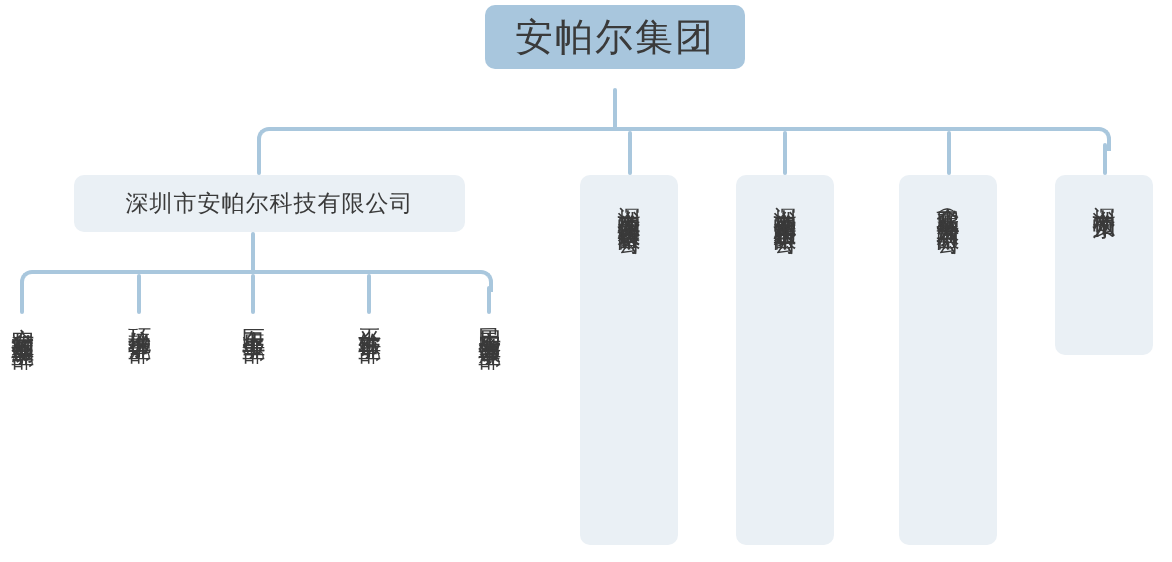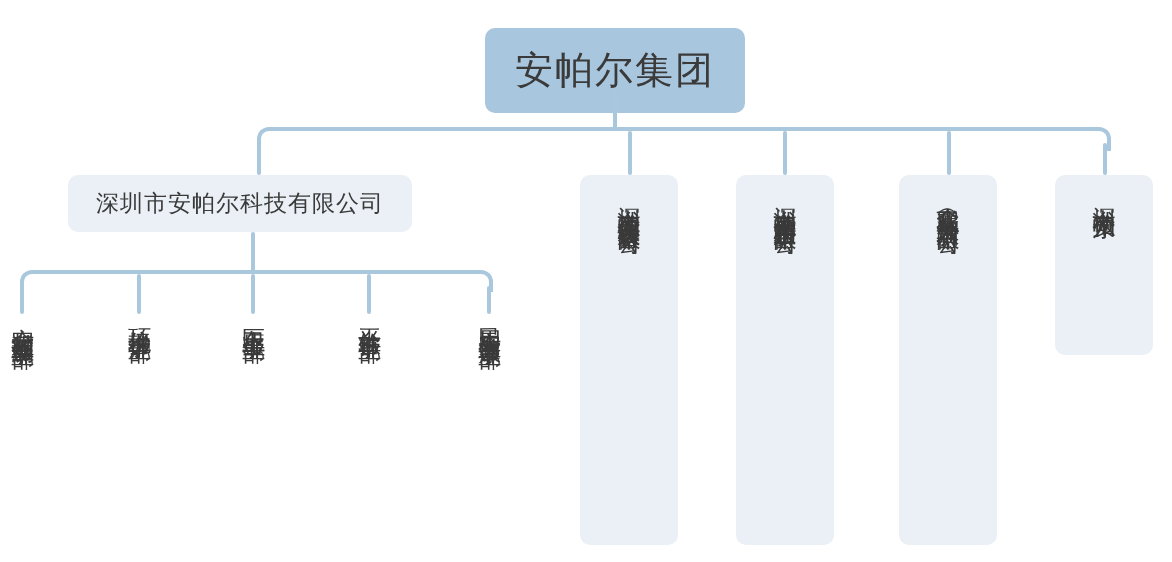--- a/index.html
+++ b/index.html
@@ -59,37 +59,37 @@
     color:#3a3a3a;
     line-height:1.05;
     white-space:nowrap;
   }
 </style>
 </head>
 <body>
 
 <div id="chart">
 
-  <div class="node node-root" style="left:485px;top:5px;width:260px;height:85px;margin-top:23px;">安帕尔集团</div>
+  <div class="node node-root" style="left:485px;top:5px;width:260px;height:64px;">安帕尔集团</div>
 
   <div class="conn-v" style="left:613px;top:88px;height:41px;"></div>
 
   <div class="elbow elbow-tl" style="left:257px;top:127px;width:20px;height:20px;"></div>
 
   <div class="elbow elbow-tr" style="left:1087px;top:127px;width:20px;height:20px;"></div>
 
   <div class="conn-h" style="left:275px;top:127px;width:814px;"></div>
 
   <div class="conn-v" style="left:257px;top:143px;height:32px;"></div>
   <div class="conn-v" style="left:628px;top:131px;height:44px;"></div>
   <div class="conn-v" style="left:783px;top:131px;height:44px;"></div>
   <div class="conn-v" style="left:947px;top:131px;height:44px;"></div>
   <div class="conn-v" style="left:1103px;top:143px;height:32px;"></div>
 
-  <div class="node node-sub" style="left:68px;top:175px;width:344px;height:57px;">深圳市安帕尔科技有限公司</div>
+  <div class="node node-sub" style="left:74px;top:175px;width:391px;height:57px;">深圳市安帕尔科技有限公司</div>
 
   <div class="node node-vert" style="left:580px;top:175px;width:98px;height:370px;">深圳市安帕尔仪器设备有限公司</div>
 
   <div class="node node-vert" style="left:736px;top:175px;width:98px;height:370px;">深圳市安帕尔精密加工有限公司</div>
 
   <div class="node node-vert" style="left:899px;top:175px;width:98px;height:370px;">众联工程服务（深圳）有限公司</div>
 
   <div class="node node-vert" style="left:1055px;top:175px;width:98px;height:180px;">深圳市安帕尔</div>
 
   <div class="conn-v" style="left:251px;top:232px;height:40px;"></div>

